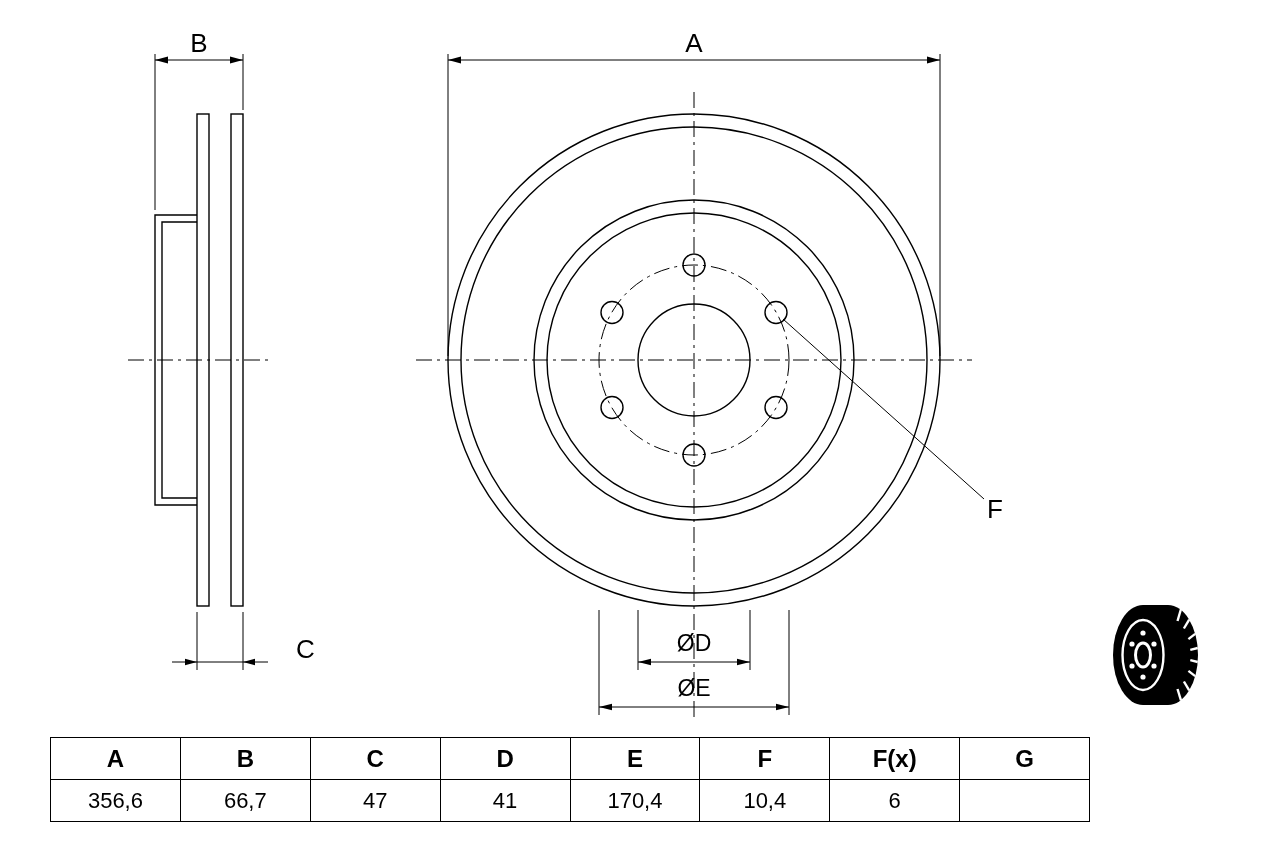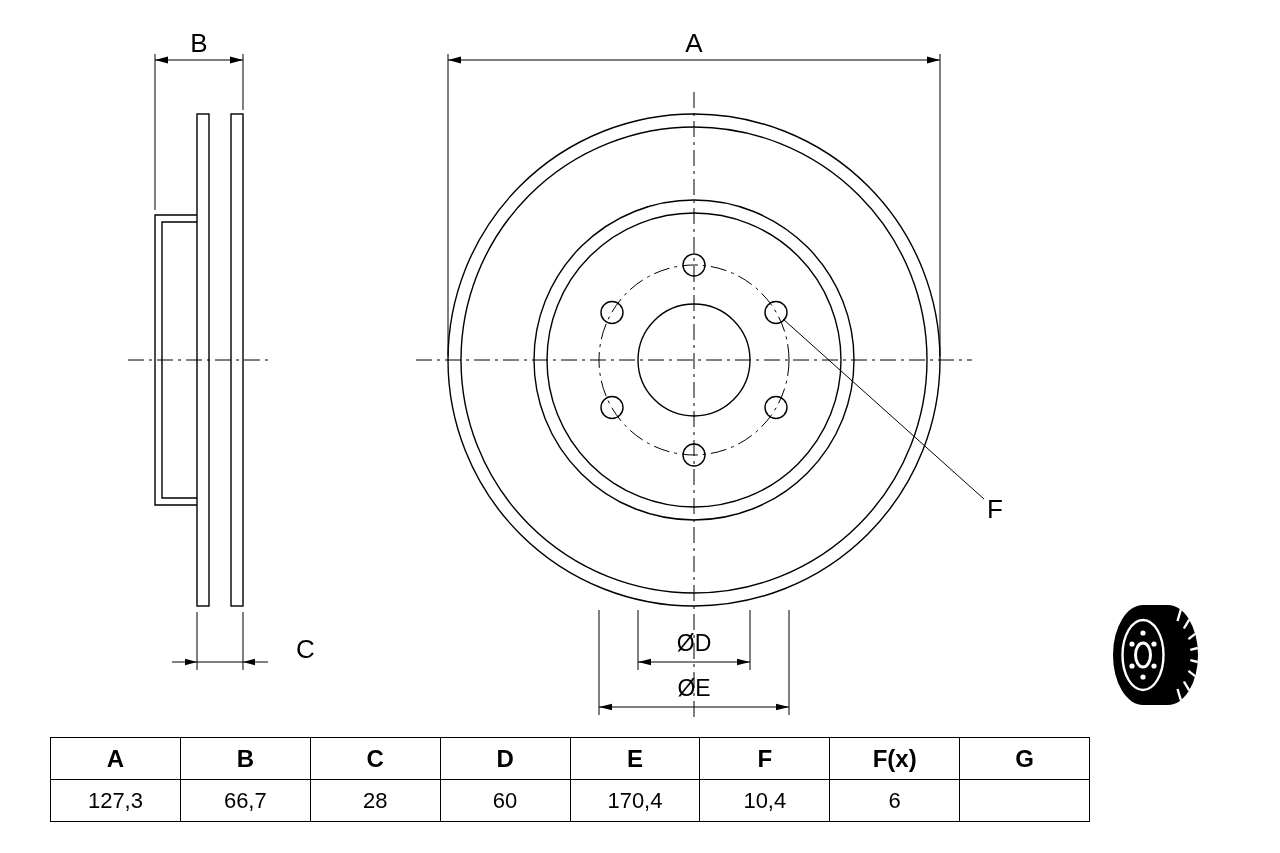--- a/index.html
+++ b/index.html
@@ -177,24 +177,24 @@
         <th>C</th>
         <th>D</th>
         <th>E</th>
         <th>F</th>
         <th>F(x)</th>
         <th>G</th>
       </tr>
     </thead>
     <tbody>
       <tr>
-        <td>127,3</td>
+        <td>356,6</td>
         <td>66,7</td>
-        <td>28</td>
-        <td>60</td>
+        <td>47</td>
+        <td>41</td>
         <td>170,4</td>
         <td>10,4</td>
         <td>6</td>
         <td></td>
       </tr>
     </tbody>
   </table>
 
 </div>
 

